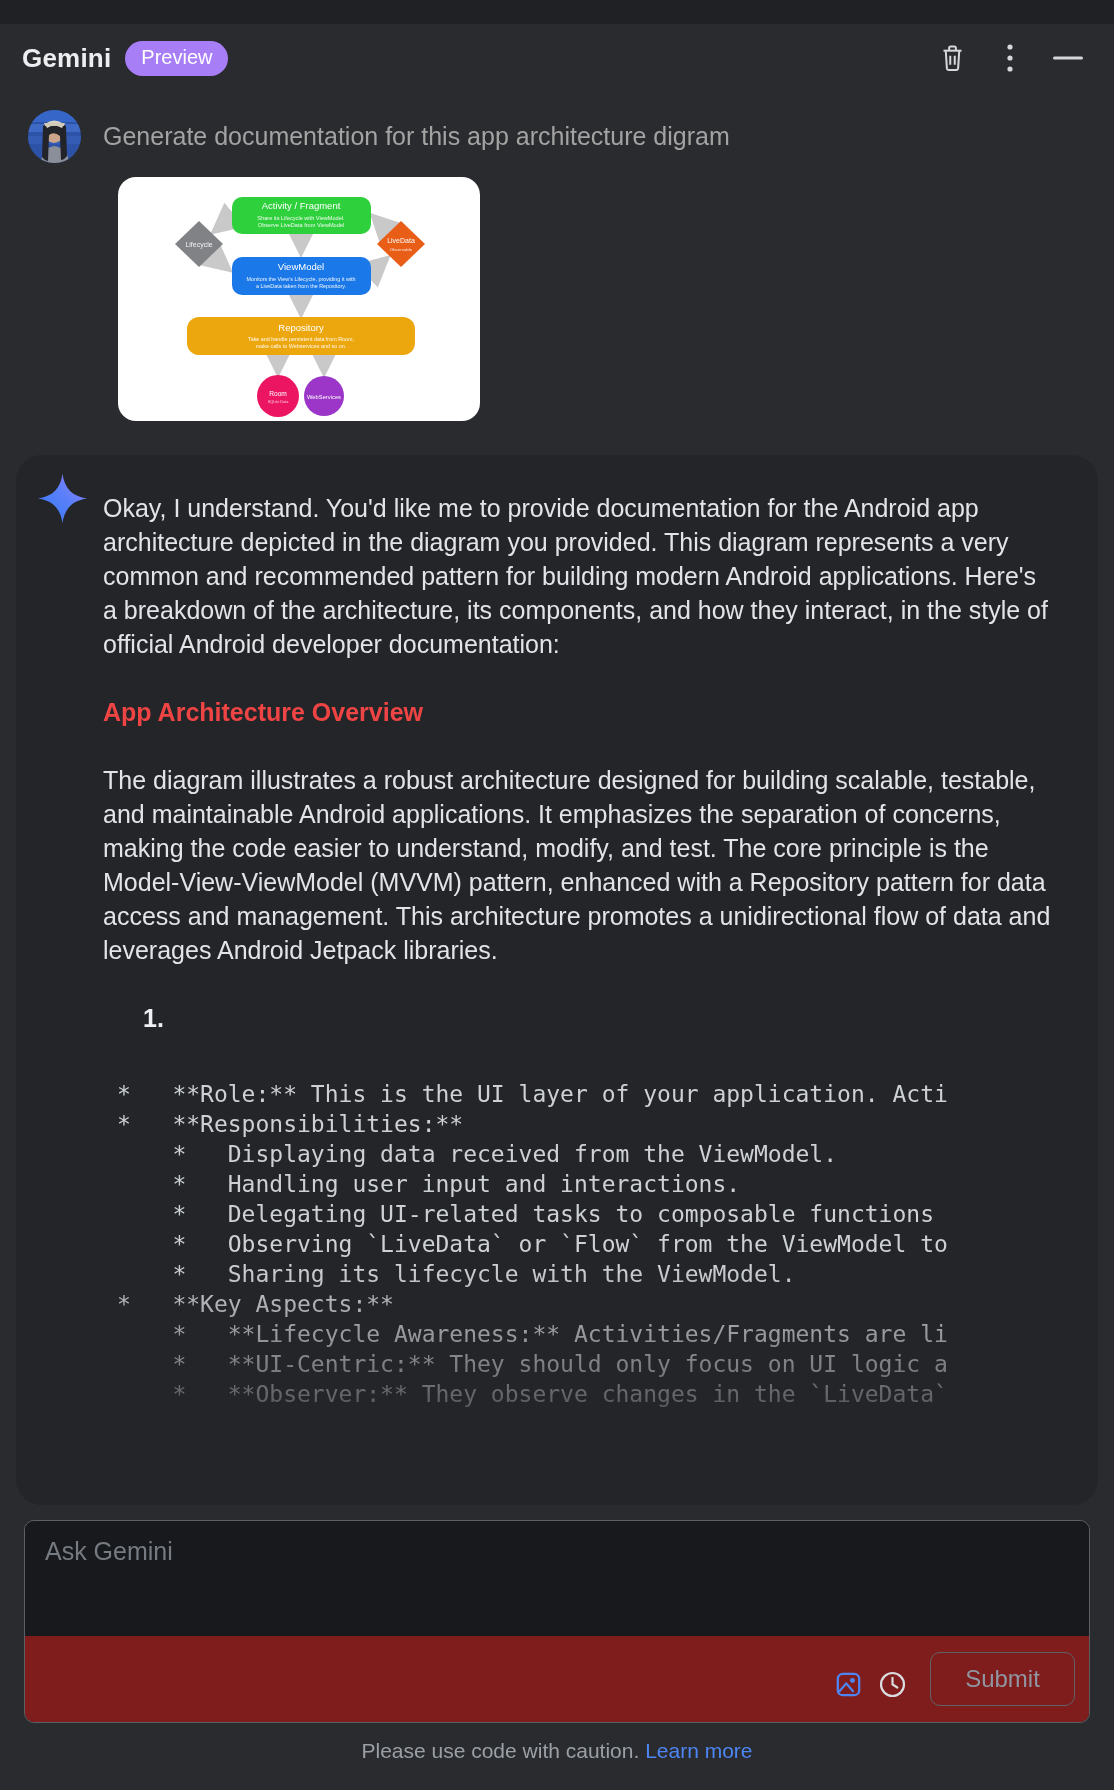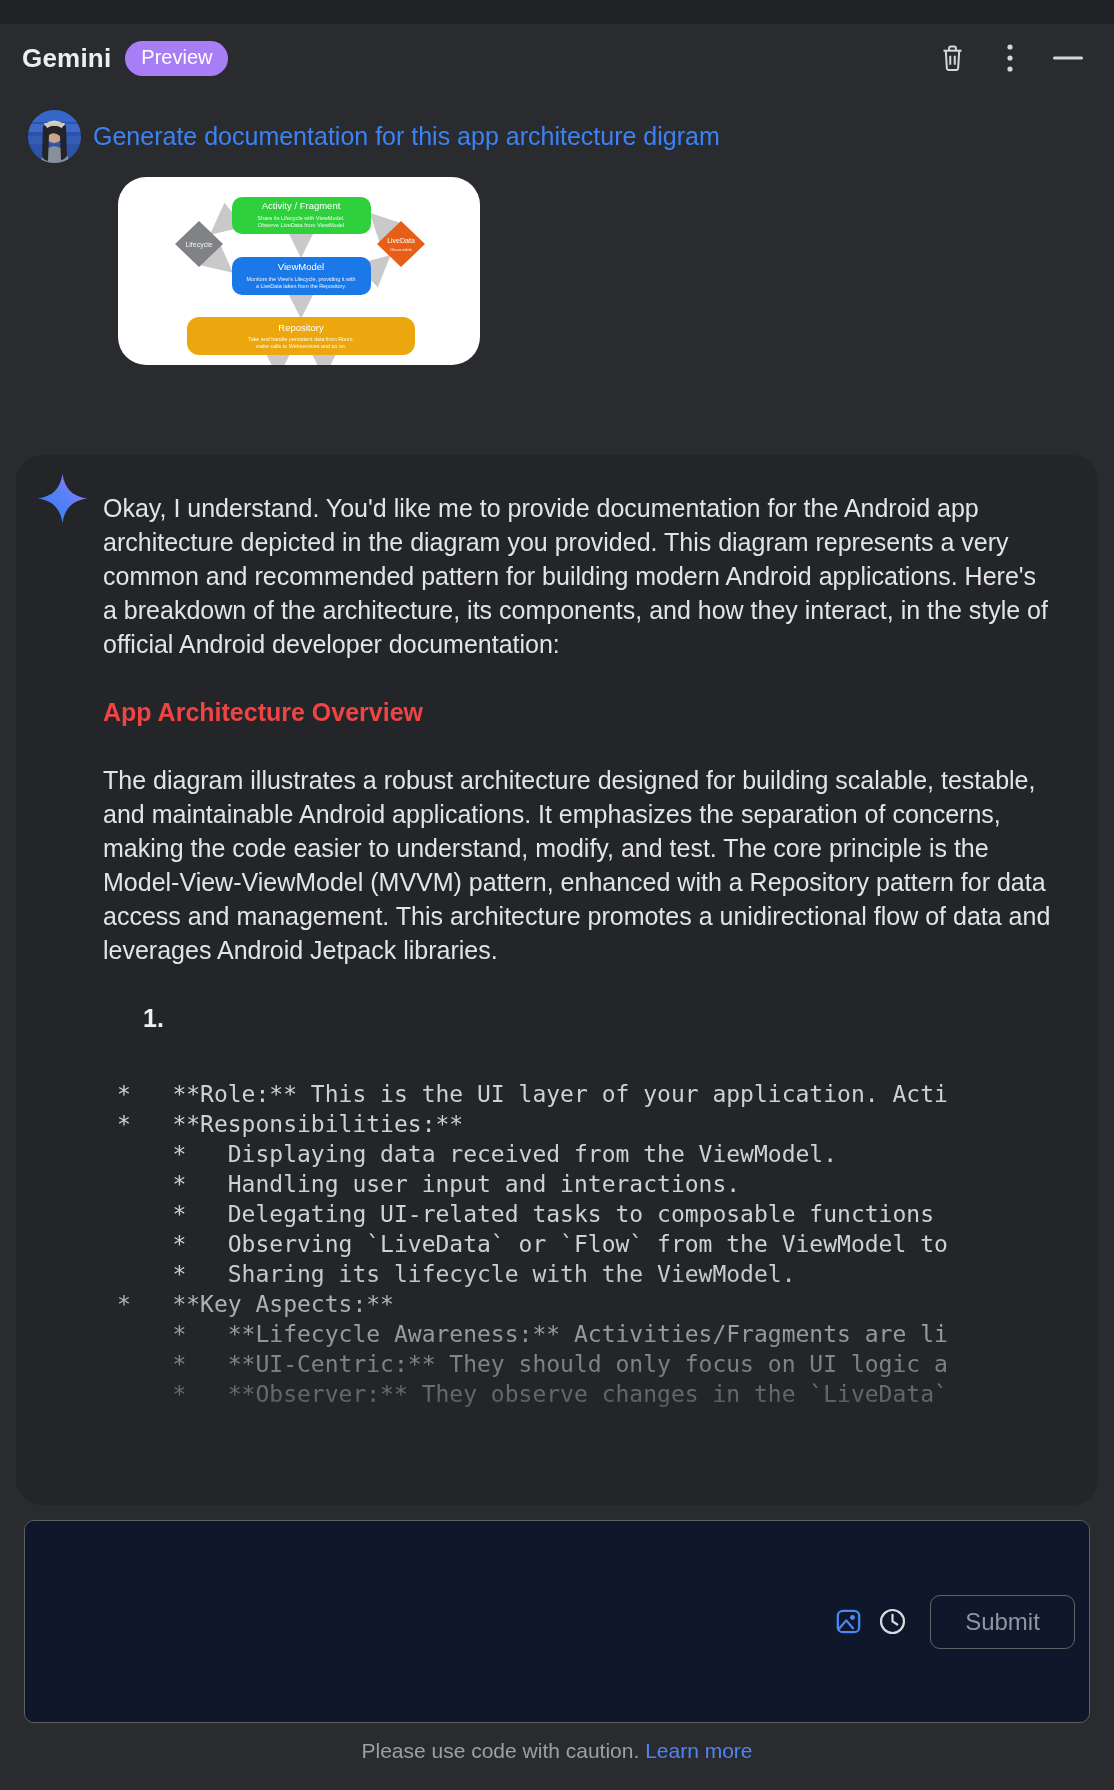--- a/index.html
+++ b/index.html
@@ -13,44 +13,44 @@
   .app-name { color:#eceef0; font-size:26px; font-weight:bold; letter-spacing:.2px; }
   .badge { margin-left:14px; background:#a77ef6; color:#fff; font-size:20px; padding:5px 16px 7px; border-radius:18px; }
   .header-spacer { flex:1; }
   .hicon { display:flex; align-items:center; justify-content:center; width:40px; height:40px; cursor:pointer; }
   .hicon + .hicon { margin-left:18px; }
   .hicon svg { display:block; }
 
   
   .user-row { display:flex; align-items:center; padding:22px 30px 0 28px; }
   .avatar { width:53px; height:53px; border-radius:50%; overflow:hidden; flex:0 0 auto; }
-  .user-text { margin-left:12px; color:#3b82f6; font-size:25px; }
-
-  
-  .diagram-card { position:absolute; left:118px; top:177px; width:362px; height:188px; background:#ffffff; border-radius:28px; overflow:hidden; }
+  .user-text { margin-left:22px; color:#a3a3a3; font-size:25px; }
+
+  
+  .diagram-card { position:absolute; left:118px; top:177px; width:362px; height:244px; background:#ffffff; border-radius:18px; overflow:hidden; }
 
   
   .response { position:absolute; left:16px; top:455px; width:1082px; height:1050px; background:#232529; border-radius:26px; overflow:hidden; }
   .response-fade { position:absolute; left:0; right:0; bottom:0; height:240px;
       background:linear-gradient(to bottom, rgba(35,37,41,0) 0%, rgba(35,37,41,.45) 40%, rgba(35,37,41,.92) 78%, #232529 100%); pointer-events:none; }
   .sparkle { position:absolute; left:21px; top:17px; width:51px; height:53px; }
   .response-body { margin:36px 42px 0 87px; color:#e3e4e6; font-size:25px; line-height:34px; }
   .response-body p { margin-bottom:34px; max-width:965px; }
   .rheading { font-weight:bold; color:#ef4444; margin-bottom:34px; }
   .list-item { display:flex; margin:34px 0 10px 40px; font-weight:bold; color:#eef0f2; }
   .list-item .num { width:36px; }
   pre.codeblock { margin-top:44px; font-family:"DejaVu Sans Mono", monospace; font-size:23px; line-height:30px;
       color:#ced1d4; white-space:pre; overflow:hidden; padding-left:14px; }
 
   
   .composer { position:absolute; left:24px; top:1520px; width:1066px; height:203px; border:1px solid #5c6065; border-radius:10px; overflow:hidden; display:flex; flex-direction:column; }
   .composer textarea { width:100%; height:134px; background:#17191c; border:none; outline:none; resize:none; color:#e8eaed;
       font-family:"Liberation Sans", sans-serif; font-size:25px; padding:16px 20px; }
   .composer textarea::placeholder { color:#767b82; }
-  .composer-toolbar { flex:1; display:flex; align-items:center; justify-content:flex-end; padding:16px 14px; background:#0f172a; }
+  .composer-toolbar { flex:1; display:flex; align-items:flex-end; justify-content:flex-end; padding:16px 14px; background:#7f1d1d; }
   .ticon { display:flex; align-items:center; justify-content:center; width:44px; height:44px; cursor:pointer; }
   .submit-btn { margin-left:16px; width:145px; height:54px; border:1px solid #5f6368; border-radius:10px; background:transparent;
       color:#9095a0; font-size:24px; font-family:"Liberation Sans", sans-serif; cursor:pointer; }
 
   
   .footer { position:absolute; left:0; top:1736px; width:100%; text-align:center; color:#9aa0a6; font-size:21px; line-height:30px; }
   .footer a { color:#4d86f4; text-decoration:none; }
 </style>
 </head>
 <body>
@@ -195,20 +195,21 @@
     *   Sharing its lifecycle with the ViewModel.
 *   **Key Aspects:**
     *   **Lifecycle Awareness:** Activities/Fragments are li
     *   **UI-Centric:** They should only focus on UI logic a
     *   **Observer:** They observe changes in the `LiveData`</pre>
     </div>
     <div class="response-fade"></div>
   </div>
 
   <div class="composer">
+    <textarea placeholder="Ask Gemini" style=""></textarea>
     <div class="composer-toolbar">
       <span class="ticon">
         <svg width="27" height="27" viewBox="0 0 24 24" fill="none" stroke="#4d86f4" stroke-width="2">
           <rect x="2.5" y="2.5" width="19" height="19" rx="4.5"></rect>
           <circle cx="15.5" cy="8.5" r="2.2" fill="#4d86f4" stroke="none"></circle>
           <path d="M4 18 l6 -7 l6 7" stroke-linecap="round" stroke-linejoin="round"></path>
         </svg>
       </span>
       <span class="ticon">
         <svg width="29" height="29" viewBox="0 0 24 24" fill="none" stroke="#dadce0" stroke-width="1.8">

